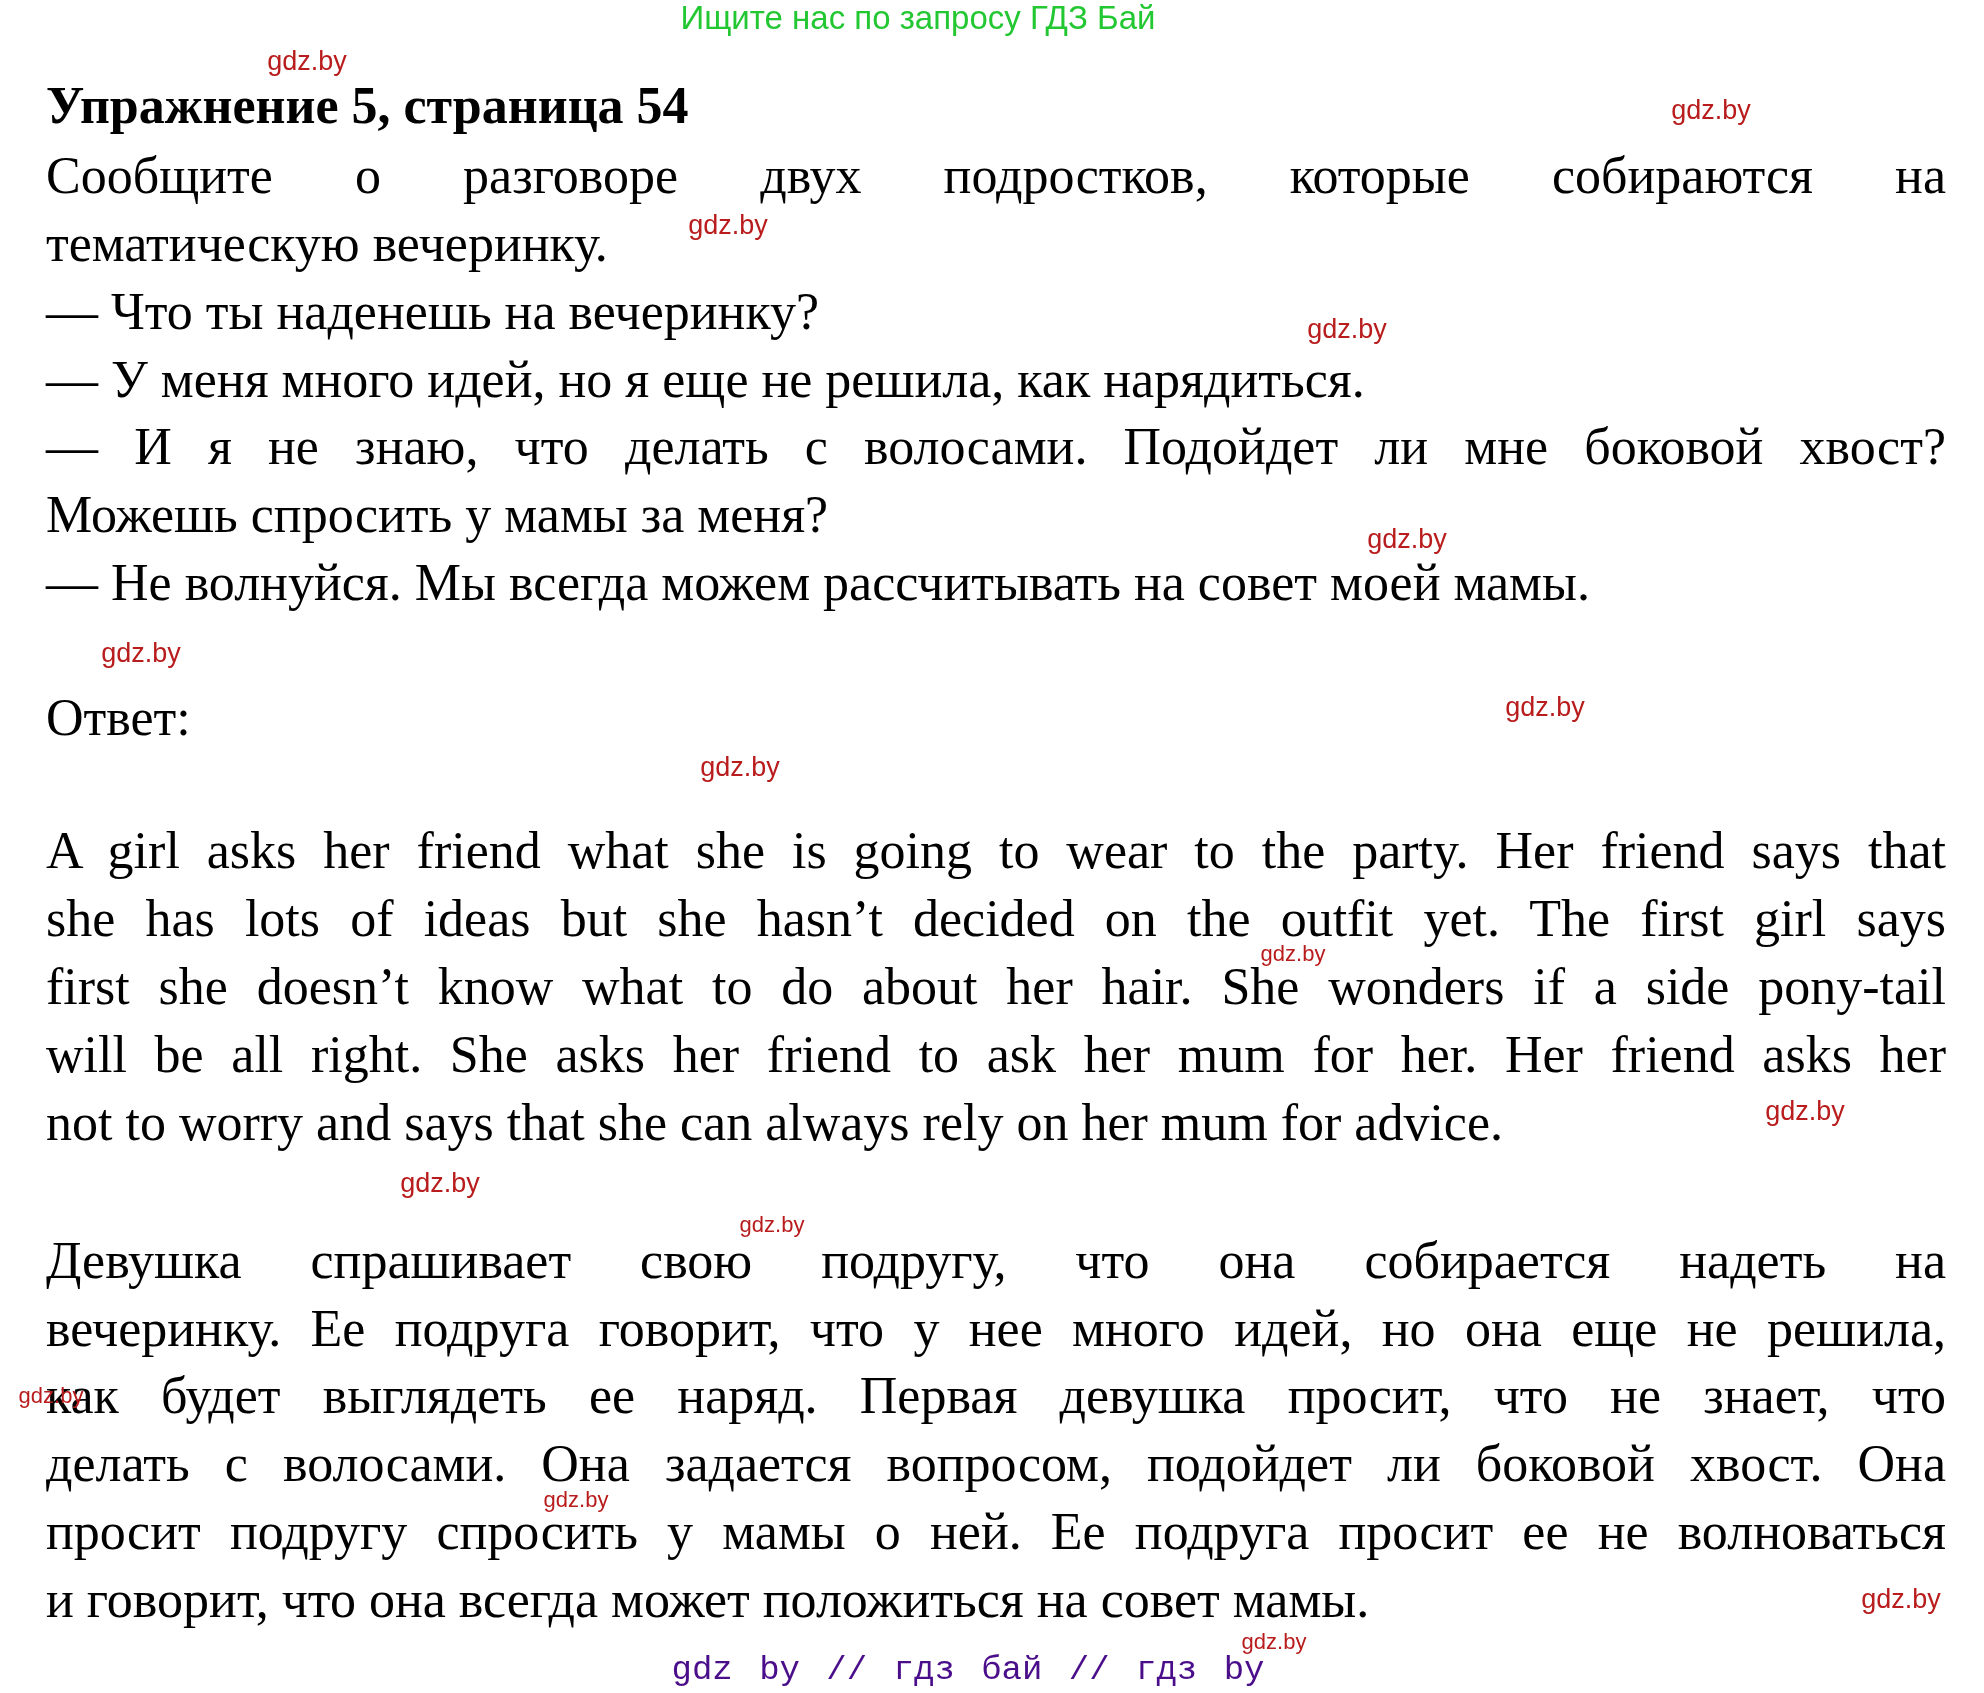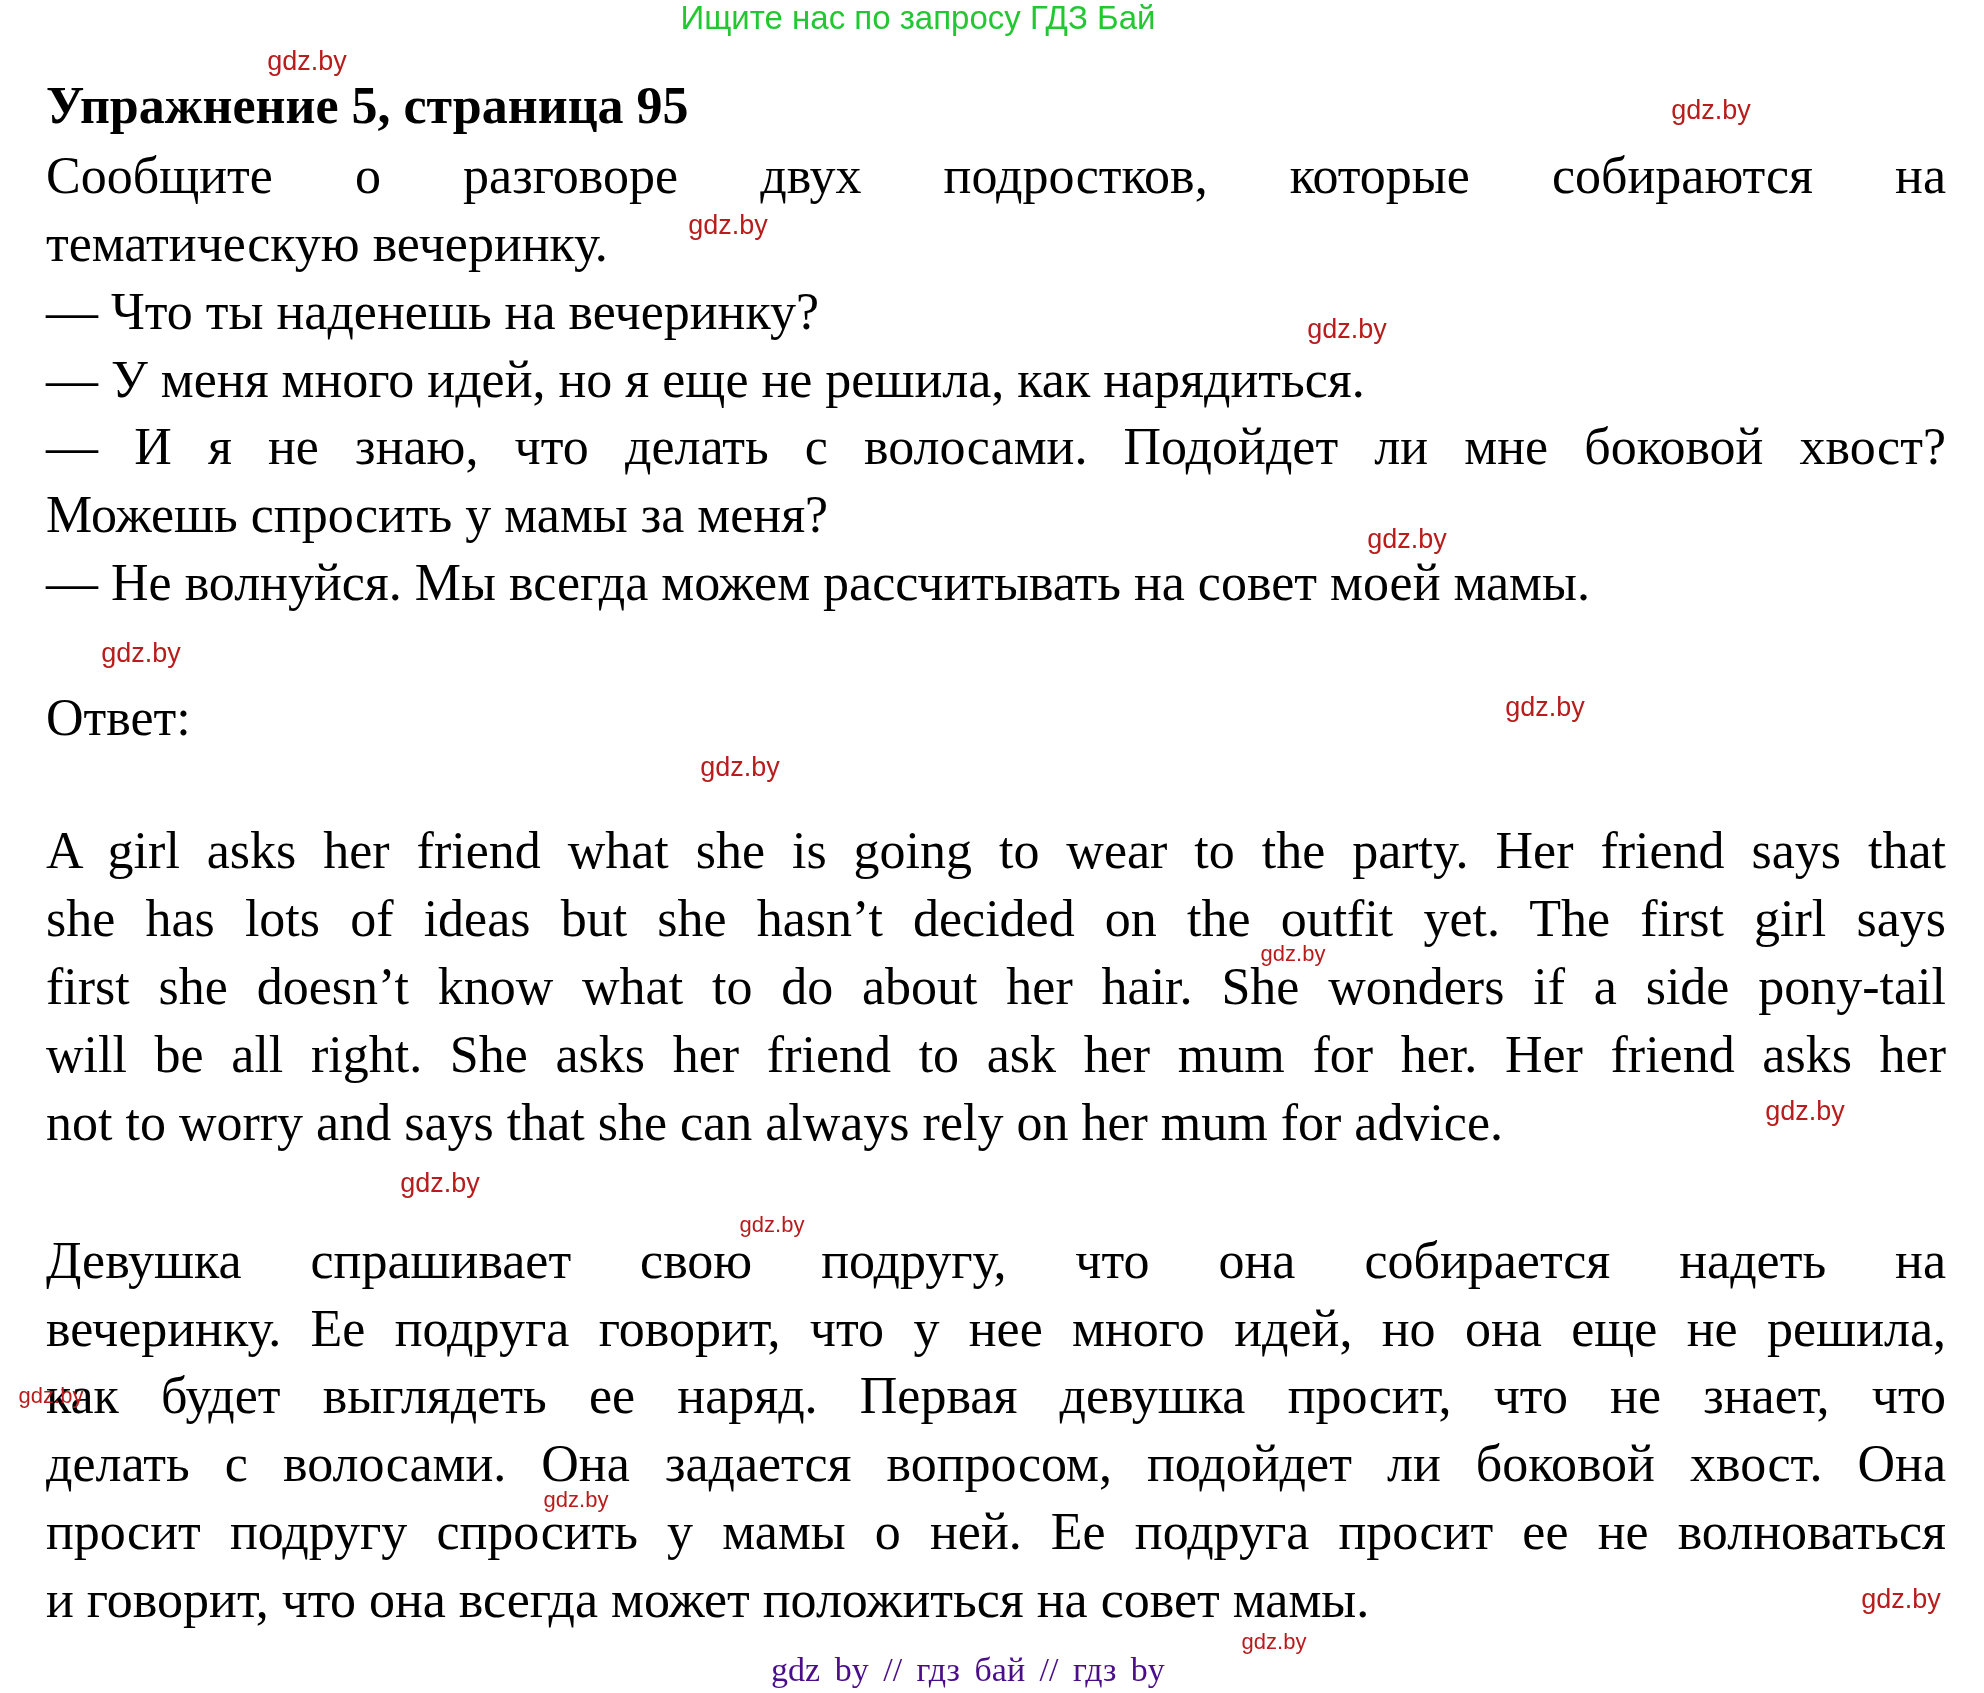--- a/index.html
+++ b/index.html
@@ -21,30 +21,30 @@
     white-space: nowrap;
   }
   .justify { text-align: justify; text-align-last: justify; }
   .wm {
     position: absolute; font-family: "Liberation Sans", "DejaVu Sans", sans-serif;
     font-size: 27px; line-height: 30px; color: #b91c1c; white-space: nowrap;
     transform: translate(-50%, -50%);
   }
   .footer {
     position: absolute; left: 0; width: 1936px; top: 1650px; height: 40px;
-    text-align: center; font-family: Liberation Serif, serif;
+    text-align: center; font-family: Liberation Mono, monospace;
     font-size: 34px; line-height: 40px; color: #4b0e8a; word-spacing: 6px;
   }
 </style>
 </head>
 <body>
 
 <div class="top-banner">Ищите нас по запросу ГДЗ Бай</div>
 
-<div class="title">Упражнение 5, страница 95</div>
+<div class="title">Упражнение 5, страница 54</div>
 
 <div class="line justify" style="top:146px">Сообщите о разговоре двух подростков, которые собираются на</div>
 <div class="line" style="top:214px">тематическую вечеринку.</div>
 <div class="line" style="top:282px">— Что ты наденешь на вечеринку?</div>
 <div class="line" style="top:350px">— У меня много идей, но я еще не решила, как нарядиться.</div>
 <div class="line justify" style="top:417px">— И я не знаю, что делать с волосами. Подойдет ли мне боковой хвост?</div>
 <div class="line" style="top:485px">Можешь спросить у мамы за меня?</div>
 <div class="line" style="top:553px">— Не волнуйся. Мы всегда можем рассчитывать на совет моей мамы.</div>
 
 <div class="line" style="top:688px">Ответ:</div>

